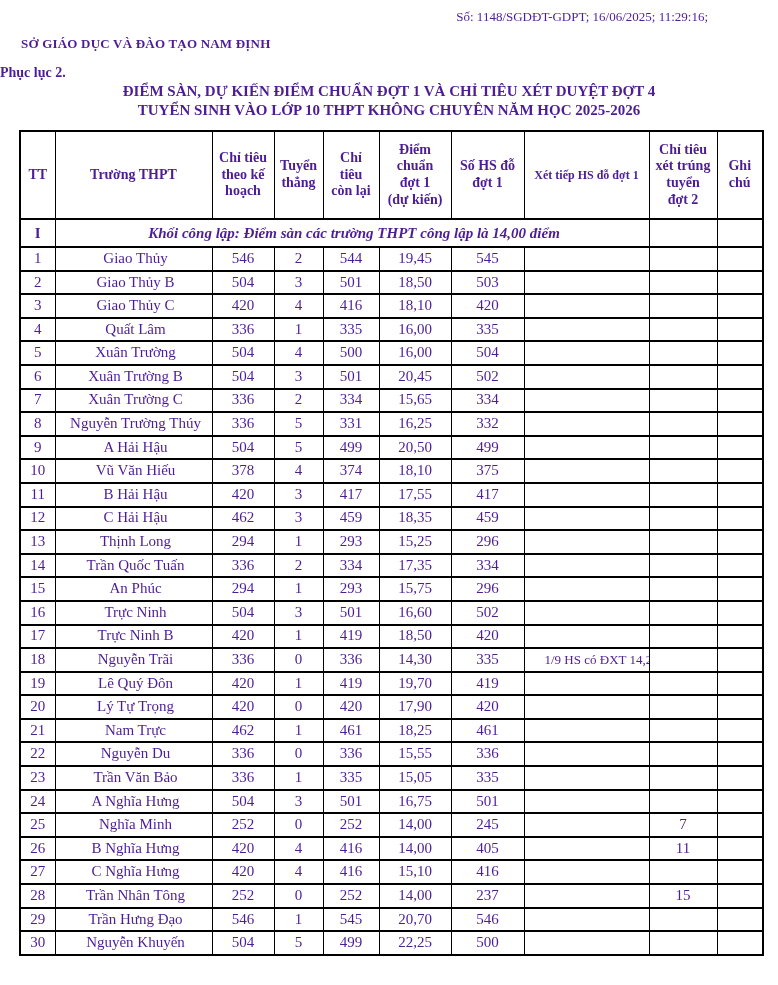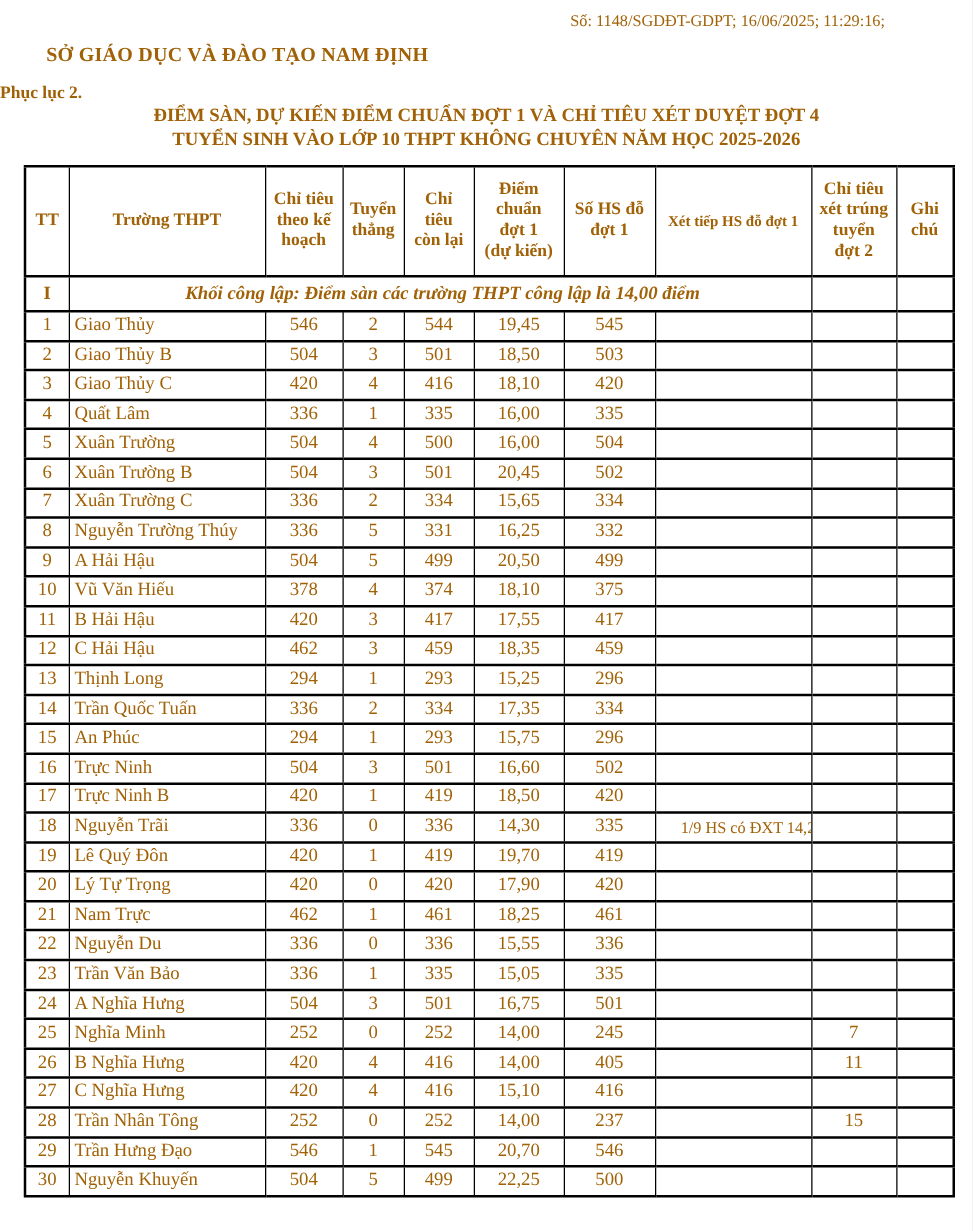--- a/index.html
+++ b/index.html
@@ -1,28 +1,27 @@
 <!DOCTYPE html>
 <html><head>
 <meta charset="utf-8">
 <style>
   html,body { margin:0; padding:0; background:#e8e8e8; }
   .page {
-    width:778px; height:985px; background:#ffffff; color:#a16207;
+    width:778px; height:985px; background:#ffffff; color:#4c1d95;
     font-family:"Liberation Serif","DejaVu Serif",serif;
     overflow:hidden; margin:0 auto; position:relative;
   }
   .doc-number {
     text-align:right; padding:9px 70px 0 0; font-size:13px;
     white-space:nowrap;
   }
   .agency {
-    font-weight:bold; font-size:16px; padding:11px 0 0 21px;
+    font-weight:bold; font-size:13px; padding:11px 0 0 21px;
     letter-spacing:0.2px;
-    margin-left:16px;
   }
   .appendix { text-align:left; font-weight:bold; font-size:14px; margin-top:13px; }
   .title { text-align:center; font-weight:bold; font-size:15px; margin-top:2px; }
   table.main {
     border-collapse:collapse; table-layout:fixed;
     width:743px; margin:11px 0 0 19px;
     border:2px solid #000;
   }
   th, td {
     border:1px solid #000;
@@ -37,21 +36,21 @@
   .header-row { height:88px; }
   .section-row { height:28px; }
   .section-no { text-align:center; font-weight:bold; font-size:15px; }
   .section-cell {
     font-style:italic; font-weight:bold; font-size:15px;
     padding-left:5px; text-align:center;
   }
   .data-row { height:23.6px; }
   .data-row td { font-size:15px; line-height:1.05; padding:0; }
   td.c { text-align:center; }
-  td.l { text-align:left; padding-left:4px; }
+  td.l { text-align:center; padding-left:4px; }
   td.sm { font-size:13px; padding-left:20px; white-space:nowrap; }
 </style>
 </head>
 <body>
 
 <div class="page">
 
   <div class="doc-number">Số: 1148/SGDĐT-GDPT; 16/06/2025; 11:29:16;</div>
 
   <div class="agency">SỞ GIÁO DỤC VÀ ĐÀO TẠO NAM ĐỊNH</div>

